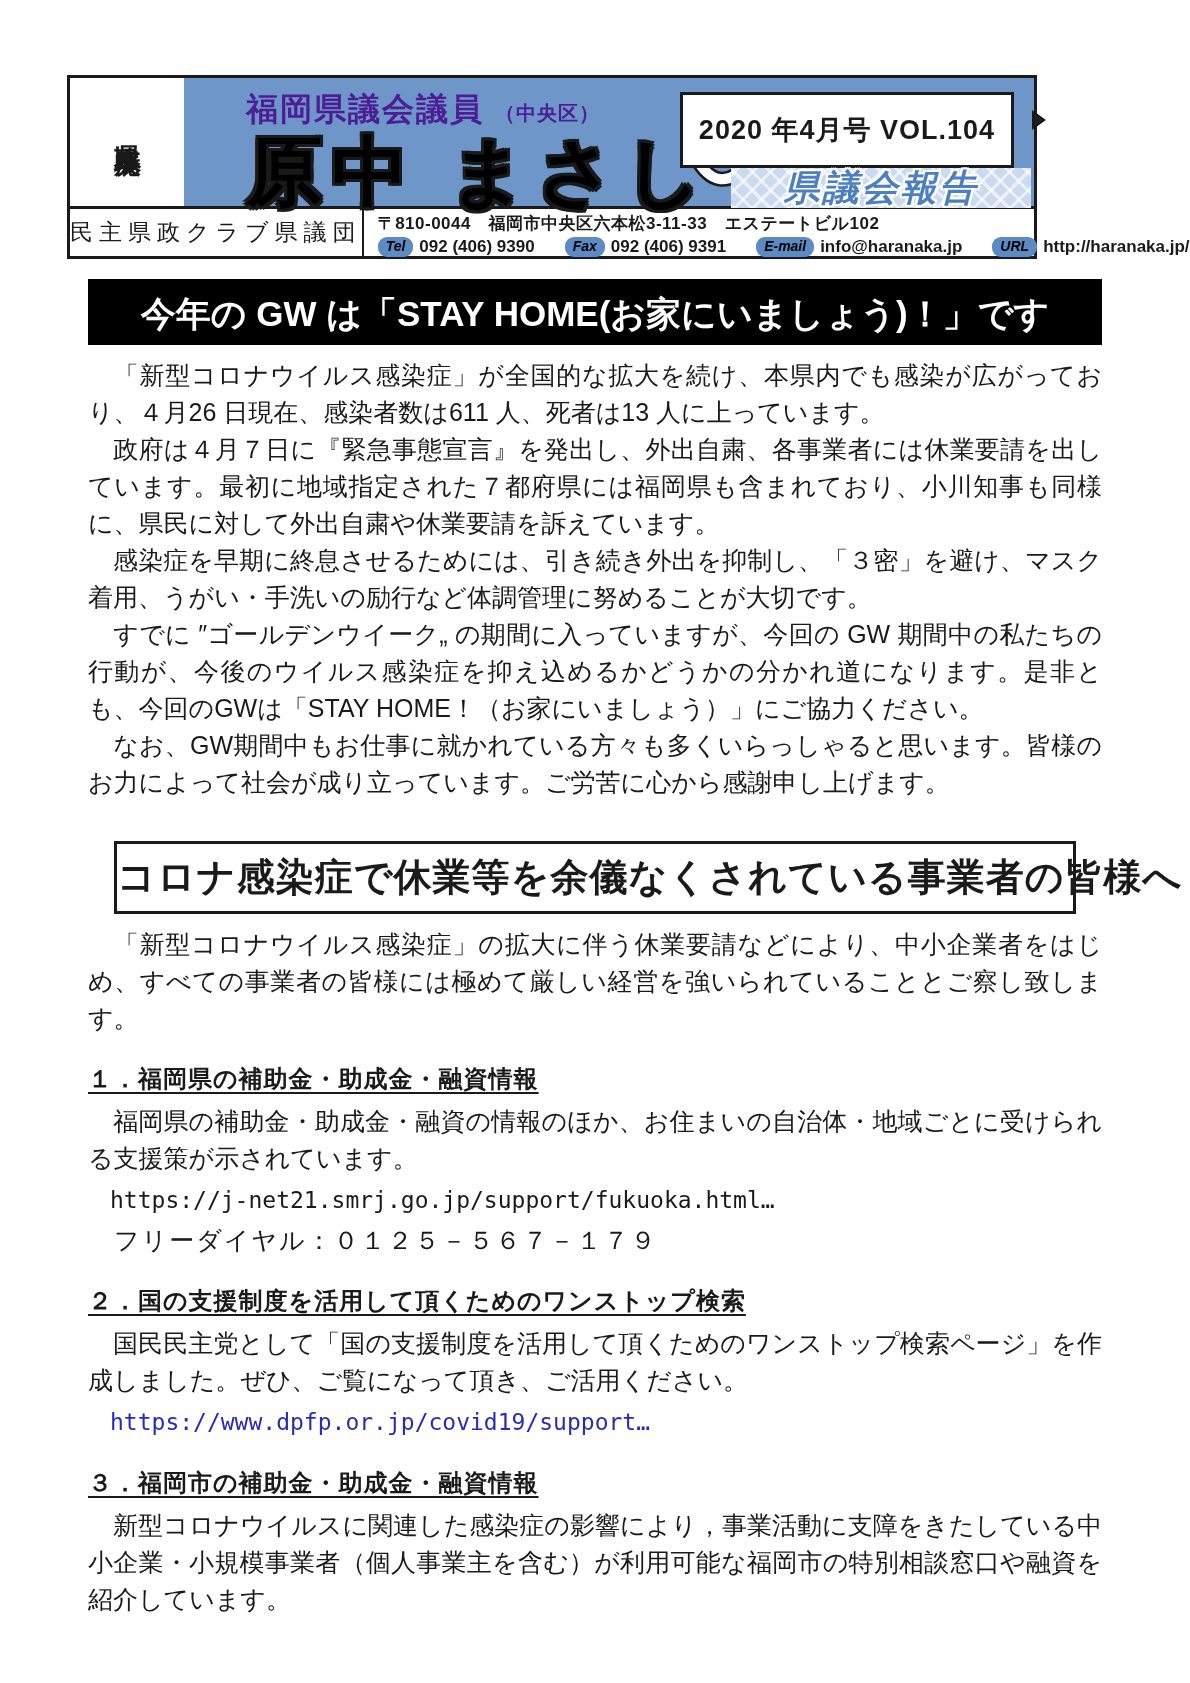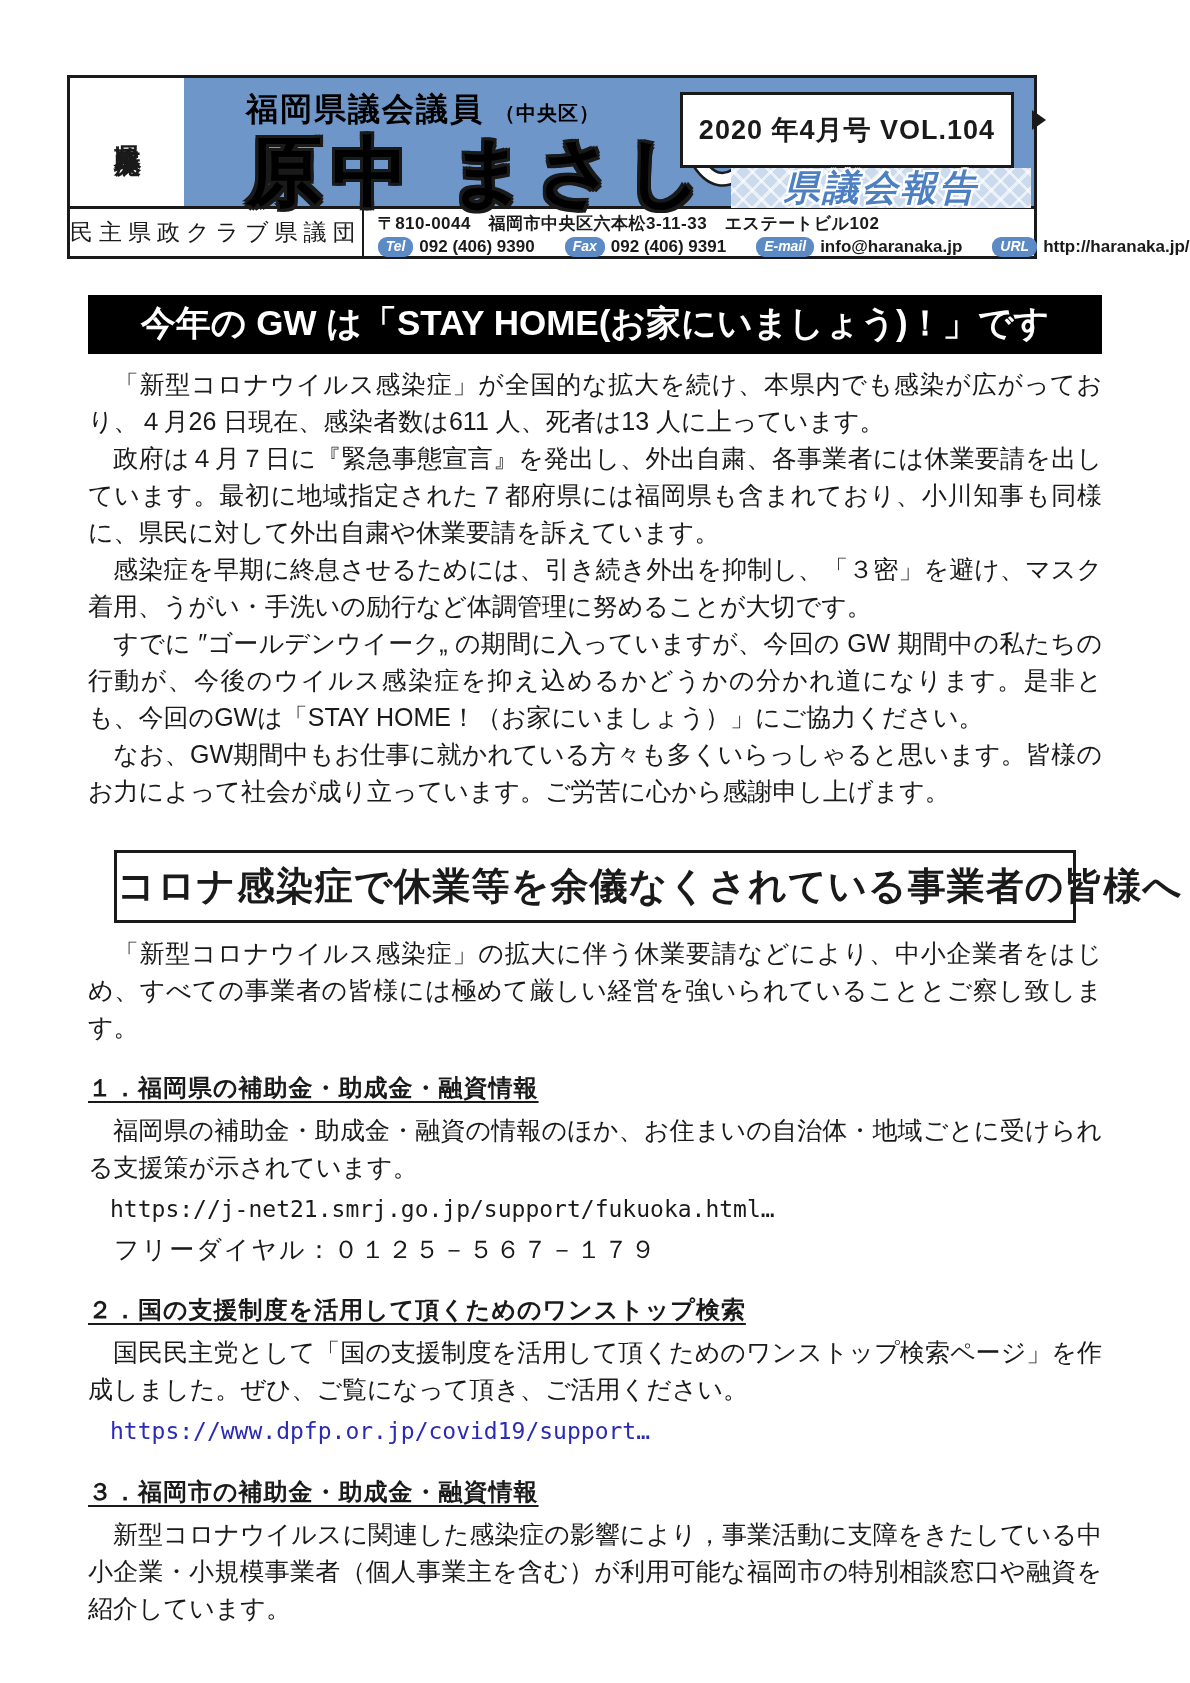--- a/index.html
+++ b/index.html
@@ -18,21 +18,21 @@
   .slogan-cell {
     width:114px; background:#ffffff; display:flex; align-items:center; justify-content:center;
     border-right:0;
   }
   .slogan-vertical {
     writing-mode:vertical-rl; text-orientation:upright;
     font-weight:bold; font-size:27px; letter-spacing:2px; line-height:1;
     font-family:"Liberation Serif","DejaVu Serif",serif;
   }
   .banner-cell { flex:1; background:#6f96c9; position:relative; padding:10px 0 0 62px; }
-  .role-line { font-size:32px; font-weight:bold; color:#000000; letter-spacing:2px; }
+  .role-line { font-size:32px; font-weight:bold; color:#4c1d95; letter-spacing:2px; }
   .role-district { font-size:20px; font-weight:bold; letter-spacing:1px; }
   .big-name {
     margin-top:2px; font-size:76px; font-weight:900; letter-spacing:10px; color:#000000; line-height:1;
     text-shadow:-3px -3px 0 #1a1a1a,3px -3px 0 #1a1a1a,-3px 3px 0 #1a1a1a,3px 3px 0 #1a1a1a,
                  0 3px 0 #1a1a1a,0 -3px 0 #1a1a1a,3px 0 0 #1a1a1a,-3px 0 0 #1a1a1a;
   }
   .swoosh { position:absolute; left:505px; bottom:4px; }
   .issue-box {
     position:absolute; top:14px; right:20px;
     background:#ffffff; border:3px solid #1a1a1a;
@@ -61,30 +61,30 @@
   .mast-bottom { display:flex; border-top:3px solid #1a1a1a; background:#fff; height:50px; }
   .party-cell {
     width:297px; border-right:2px solid #1a1a1a;
     display:flex; align-items:center; justify-content:center;
     font-size:23px; letter-spacing:6px; white-space:nowrap;
   }
   .contact-cell { flex:1; padding:3px 0 0 14px; }
   .addr-line { font-size:17px; font-weight:bold; letter-spacing:.5px; }
   .tel-line { font-size:17px; font-weight:bold; margin-top:2px; display:flex; align-items:center; gap:6px; white-space:nowrap; }
   .badge {
-    display:inline-block; background:#5b8ac5; color:#ffffff; border-radius:9px;
+    display:inline-block; background:#5b8ac5; color:#000000; border-radius:9px;
     font-size:14px; font-weight:bold; font-style:italic; padding:1px 8px 2px; line-height:1.2;
   }
   .tel-gap { display:inline-block; width:18px; }
   
   .content { padding:0 88px; }
   .headline-bar {
-    margin-top:36px; background:#000000; color:#ffffff;
+    margin-top:20px; background:#000000; color:#ffffff;
     font-size:35px; font-weight:bold; text-align:center;
-    padding:5px 0 7px; letter-spacing:0px; white-space:nowrap;
+    padding:12px 0 7px; letter-spacing:0px; white-space:nowrap;
   }
   .para { font-size:25px; line-height:37px; text-align:justify; color:#1a1a1a; }
   .para-block { margin-top:12px; }
   .boxed-heading {
     margin:40px 26px 0 26px; border:3px solid #1a1a1a;
     font-size:38px; font-weight:bold; text-align:center; padding:8px 0; letter-spacing:1px;
     white-space:nowrap;
   }
   .sec-heading {
     margin-top:26px; font-size:24px; font-weight:bold;

